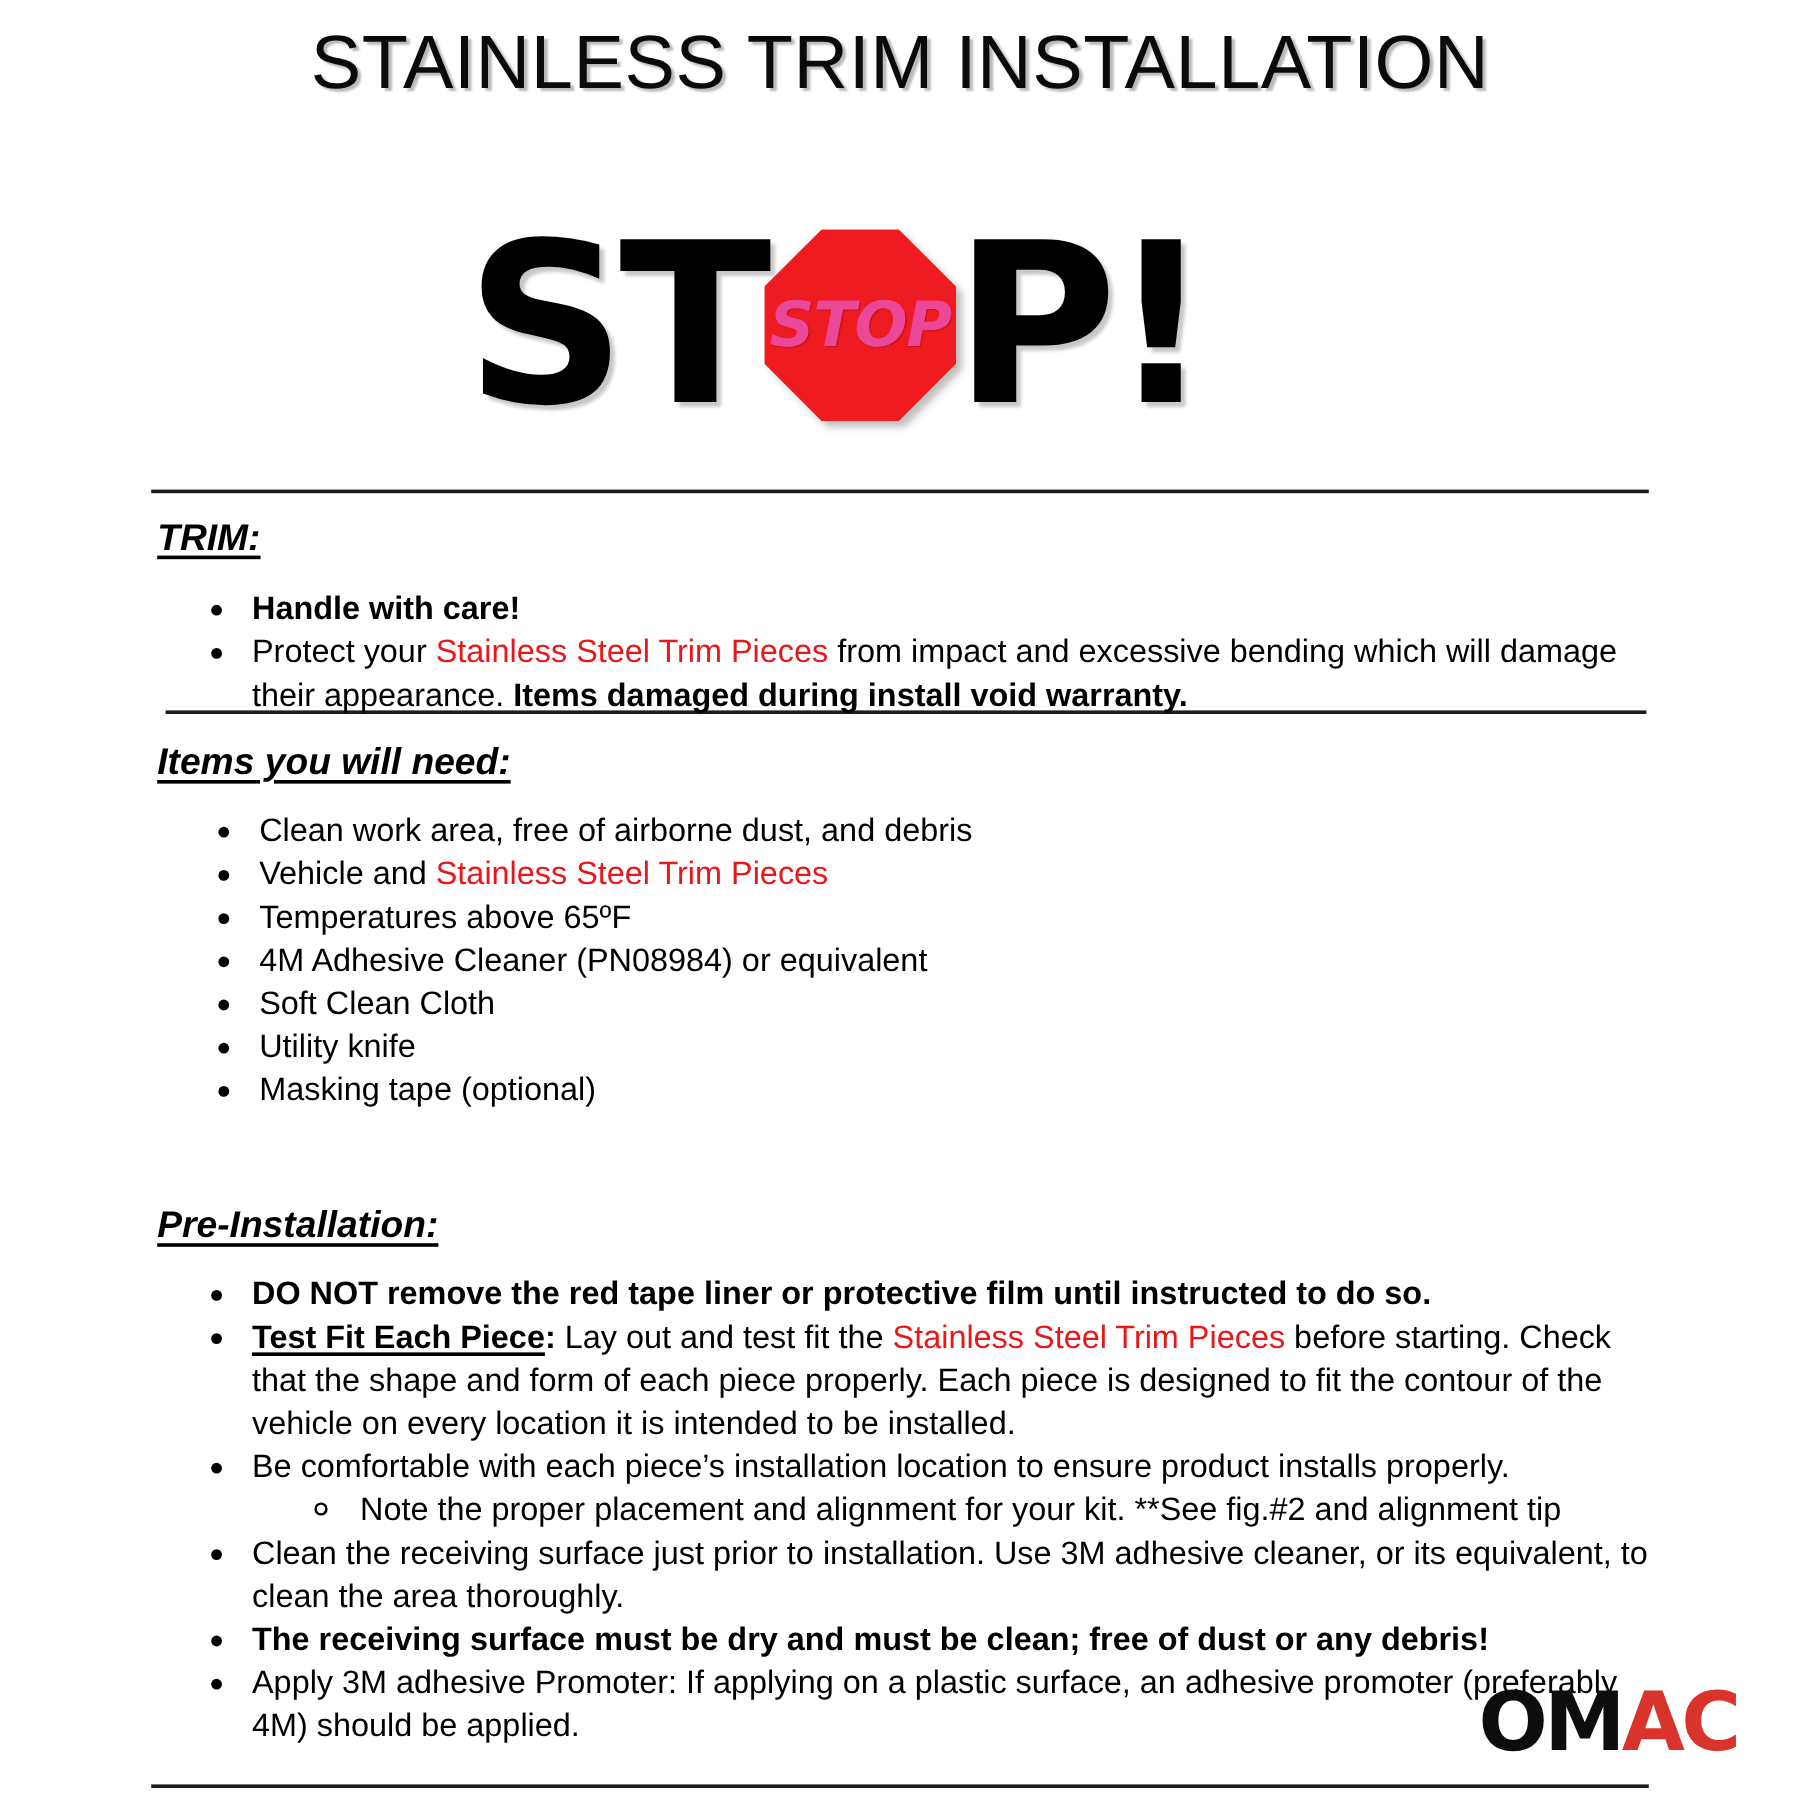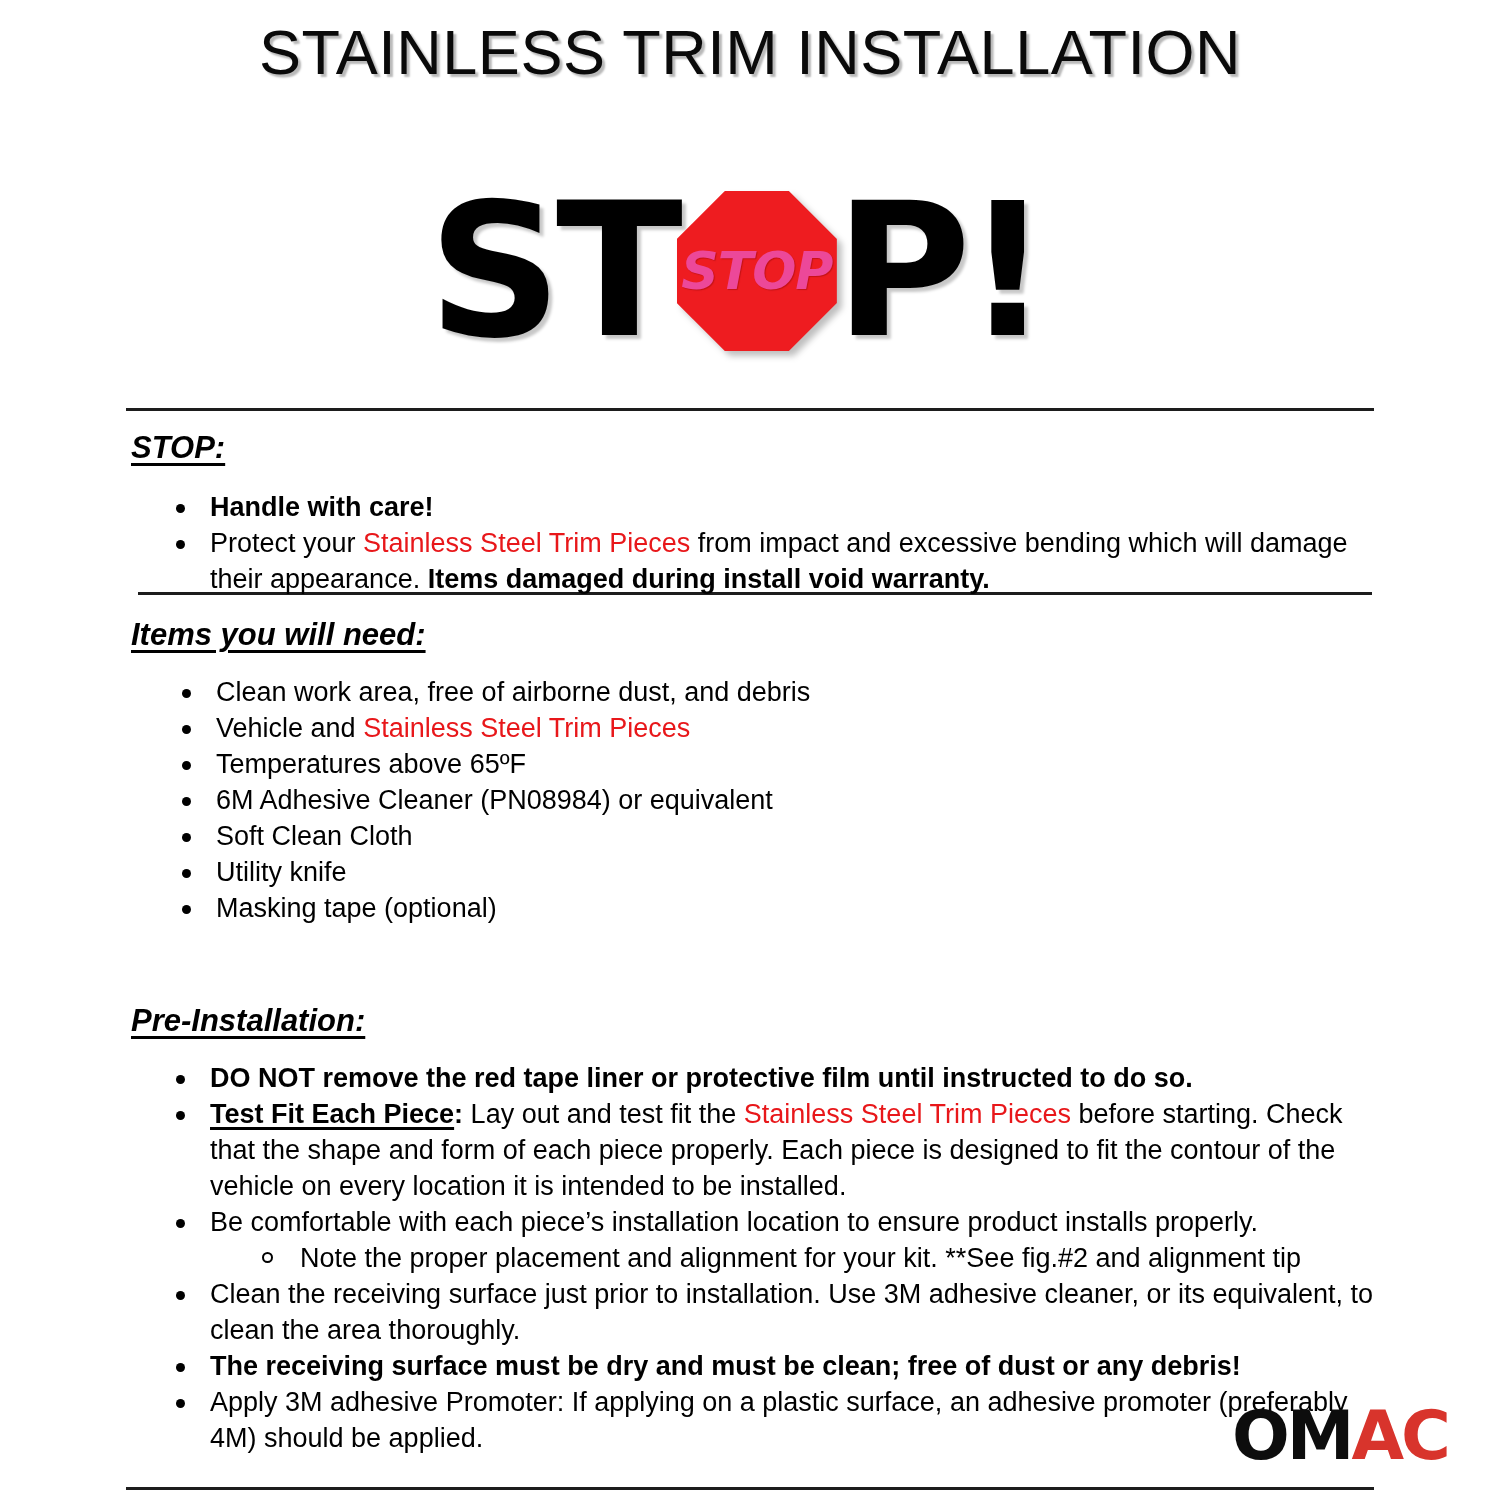--- a/index.html
+++ b/index.html
@@ -42,21 +42,20 @@
   
   .stop-logo {
     position: absolute;
     top: 176px;
     left: 0;
     width: 1392px;
     height: 190px;
     display: flex;
     align-items: center;
     justify-content: center;
-    margin-left: 40px;
   }
   .stop-logo .word {
     display: flex;
     align-items: center;
     justify-content: center;
     height: 190px;
   }
   .stop-logo .blk {
     font-size: 186px;
     line-height: 186px;
@@ -221,32 +220,32 @@
         <span class="octagon-inner-text">STOP</span>
       </span>
       <span class="blk right">P!</span>
     </div>
   </div>
 
   <div class="rule rule-top"></div>
   <div class="rule rule-note"></div>
   <div class="rule rule-bottom"></div>
 
-  <div class="section-head head-note">STOP:</div>
+  <div class="section-head head-note">TRIM:</div>
   <div class="list-block blk-note" id="list-note">
       <div class="bullet-row"><span class="marker"><span class="dot"></span></span><span><span class="b">Handle with care!</span></span></div>
       <div class="bullet-row"><span class="marker"><span class="dot"></span></span><span><span>Protect your </span><span class="red">Stainless Steel Trim Pieces</span><span> from impact and excessive bending which will damage their appearance. </span><span class="b">Items damaged during install void warranty.</span></span></div>
     </div>
 
   <div class="section-head head-need">Items you will need:</div>
   <div class="list-block blk-need" id="list-need">
       <div class="bullet-row"><span class="marker"><span class="dot"></span></span><span><span>Clean work area, free of airborne dust, and debris</span></span></div>
       <div class="bullet-row"><span class="marker"><span class="dot"></span></span><span><span>Vehicle and </span><span class="red">Stainless Steel Trim Pieces</span></span></div>
       <div class="bullet-row"><span class="marker"><span class="dot"></span></span><span><span>Temperatures above 65ºF</span></span></div>
-      <div class="bullet-row"><span class="marker"><span class="dot"></span></span><span><span>6M Adhesive Cleaner (PN08984) or equivalent</span></span></div>
+      <div class="bullet-row"><span class="marker"><span class="dot"></span></span><span><span>4M Adhesive Cleaner (PN08984) or equivalent</span></span></div>
       <div class="bullet-row"><span class="marker"><span class="dot"></span></span><span><span>Soft Clean Cloth</span></span></div>
       <div class="bullet-row"><span class="marker"><span class="dot"></span></span><span><span>Utility knife</span></span></div>
       <div class="bullet-row"><span class="marker"><span class="dot"></span></span><span><span>Masking tape (optional)</span></span></div>
     </div>
 
   <div class="section-head head-preinst">Pre-Installation:</div>
   <div class="list-block blk-preinst" id="list-preinst">
       <div class="bullet-row"><span class="marker"><span class="dot"></span></span><span><span class="b">DO NOT remove the red tape liner or protective film until instructed to do so.</span></span></div>
       <div class="bullet-row"><span class="marker"><span class="dot"></span></span><span><span class="bu">Test Fit Each Piece</span><span class="b">:</span><span> Lay out and test fit the </span><span class="red">Stainless Steel Trim Pieces</span><span> before starting. Check that the shape and form of each piece properly. Each piece is designed to fit the contour of the vehicle on every location it is intended to be installed.</span></span></div>
       <div class="bullet-row"><span class="marker"><span class="dot"></span></span><span><span>Be comfortable with each piece’s installation location to ensure product installs properly.</span></span></div>

